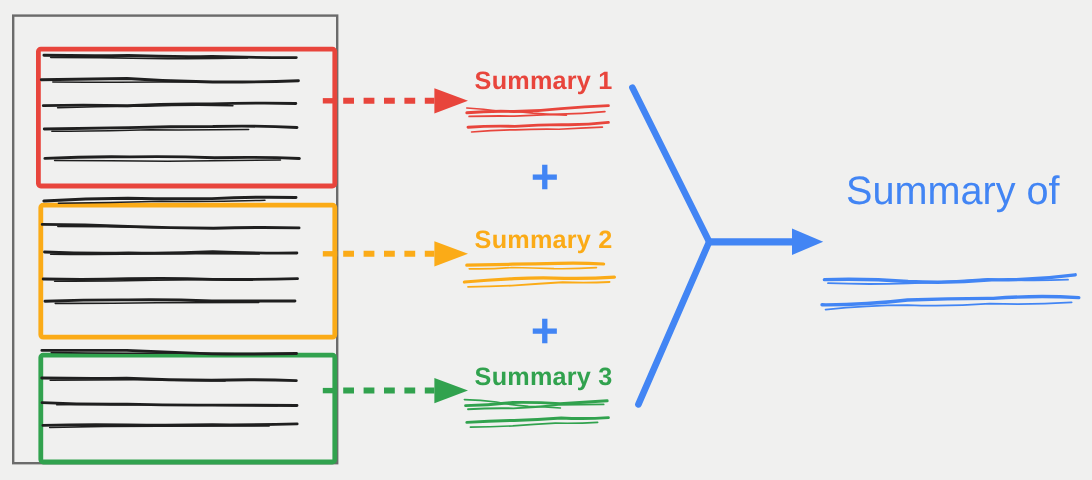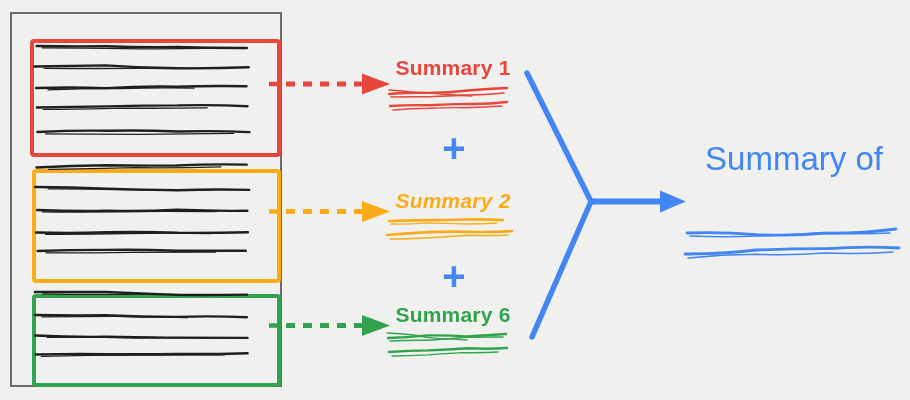--- a/index.html
+++ b/index.html
@@ -18,21 +18,21 @@
   }
   #section-red{left:18px;top:25px;width:251px;height:118px;border-color:var(--red);}
   #section-orange{left:20px;top:155px;width:249px;height:114px;border-color:var(--orange);}
   #section-green{left:20px;top:280px;width:249px;height:93px;border-color:var(--green);}
   #overlay{position:absolute;left:0;top:0;width:910px;height:400px;pointer-events:none;}
   .sum-label{
     position:absolute;left:388px;width:130px;text-align:center;
     font-size:21px;font-weight:bold;letter-spacing:.2px;white-space:nowrap;
   }
   #label-1{top:56px;color:var(--red);}
-  #label-2{top:189px;color:var(--orange);font-style:italic;}
+  #label-2{top:189px;color:var(--orange);}
   #label-3{top:303px;color:var(--green);}
   .plus{
     position:absolute;left:432px;width:44px;height:44px;line-height:44px;text-align:center;
     font-size:40px;font-weight:bold;color:var(--blue);
   }
   #plus-1{top:126px;}
   #plus-2{top:254px;}
   #result-title{
     position:absolute;left:682px;top:140px;width:224px;text-align:center;
     font-size:33px;line-height:37px;font-weight:normal;color:var(--blue);
@@ -130,21 +130,21 @@
     <g id="g-result-scrib">
         <path d="M 687.0 233.0 Q 721.8 231.9 756.7 234.6 Q 791.5 236.3 826.3 233.2 Q 861.2 233.6 896.0 229.0" fill="none" stroke="#4285F4" stroke-width="2.8" stroke-linecap="round"></path>
         <path d="M 690.0 236.0 Q 723.3 237.3 756.7 236.1 Q 790.0 235.0 823.3 232.5 Q 856.7 234.5 890.0 233.0" fill="none" stroke="#4285F4" stroke-width="1.5" stroke-linecap="round"></path>
         <path d="M 685.0 254.0 Q 720.7 254.2 756.3 250.0 Q 792.0 248.6 827.7 248.7 Q 863.3 245.9 899.0 248.0" fill="none" stroke="#4285F4" stroke-width="2.8" stroke-linecap="round"></path>
         <path d="M 688.0 258.0 Q 722.2 254.5 756.3 254.3 Q 790.5 255.6 824.7 253.1 Q 858.8 254.3 893.0 252.0" fill="none" stroke="#4285F4" stroke-width="1.5" stroke-linecap="round"></path>
       </g>
   </svg>
 
   <div id="label-1" class="sum-label">Summary 1</div>
   <div id="label-2" class="sum-label">Summary 2</div>
-  <div id="label-3" class="sum-label">Summary 6</div>
+  <div id="label-3" class="sum-label">Summary 3</div>
 
   <div id="plus-1" class="plus">+</div>
   <div id="plus-2" class="plus">+</div>
 
   <div id="result-title">
     <div>Summary of</div>
   </div>
 
 </div>
 

